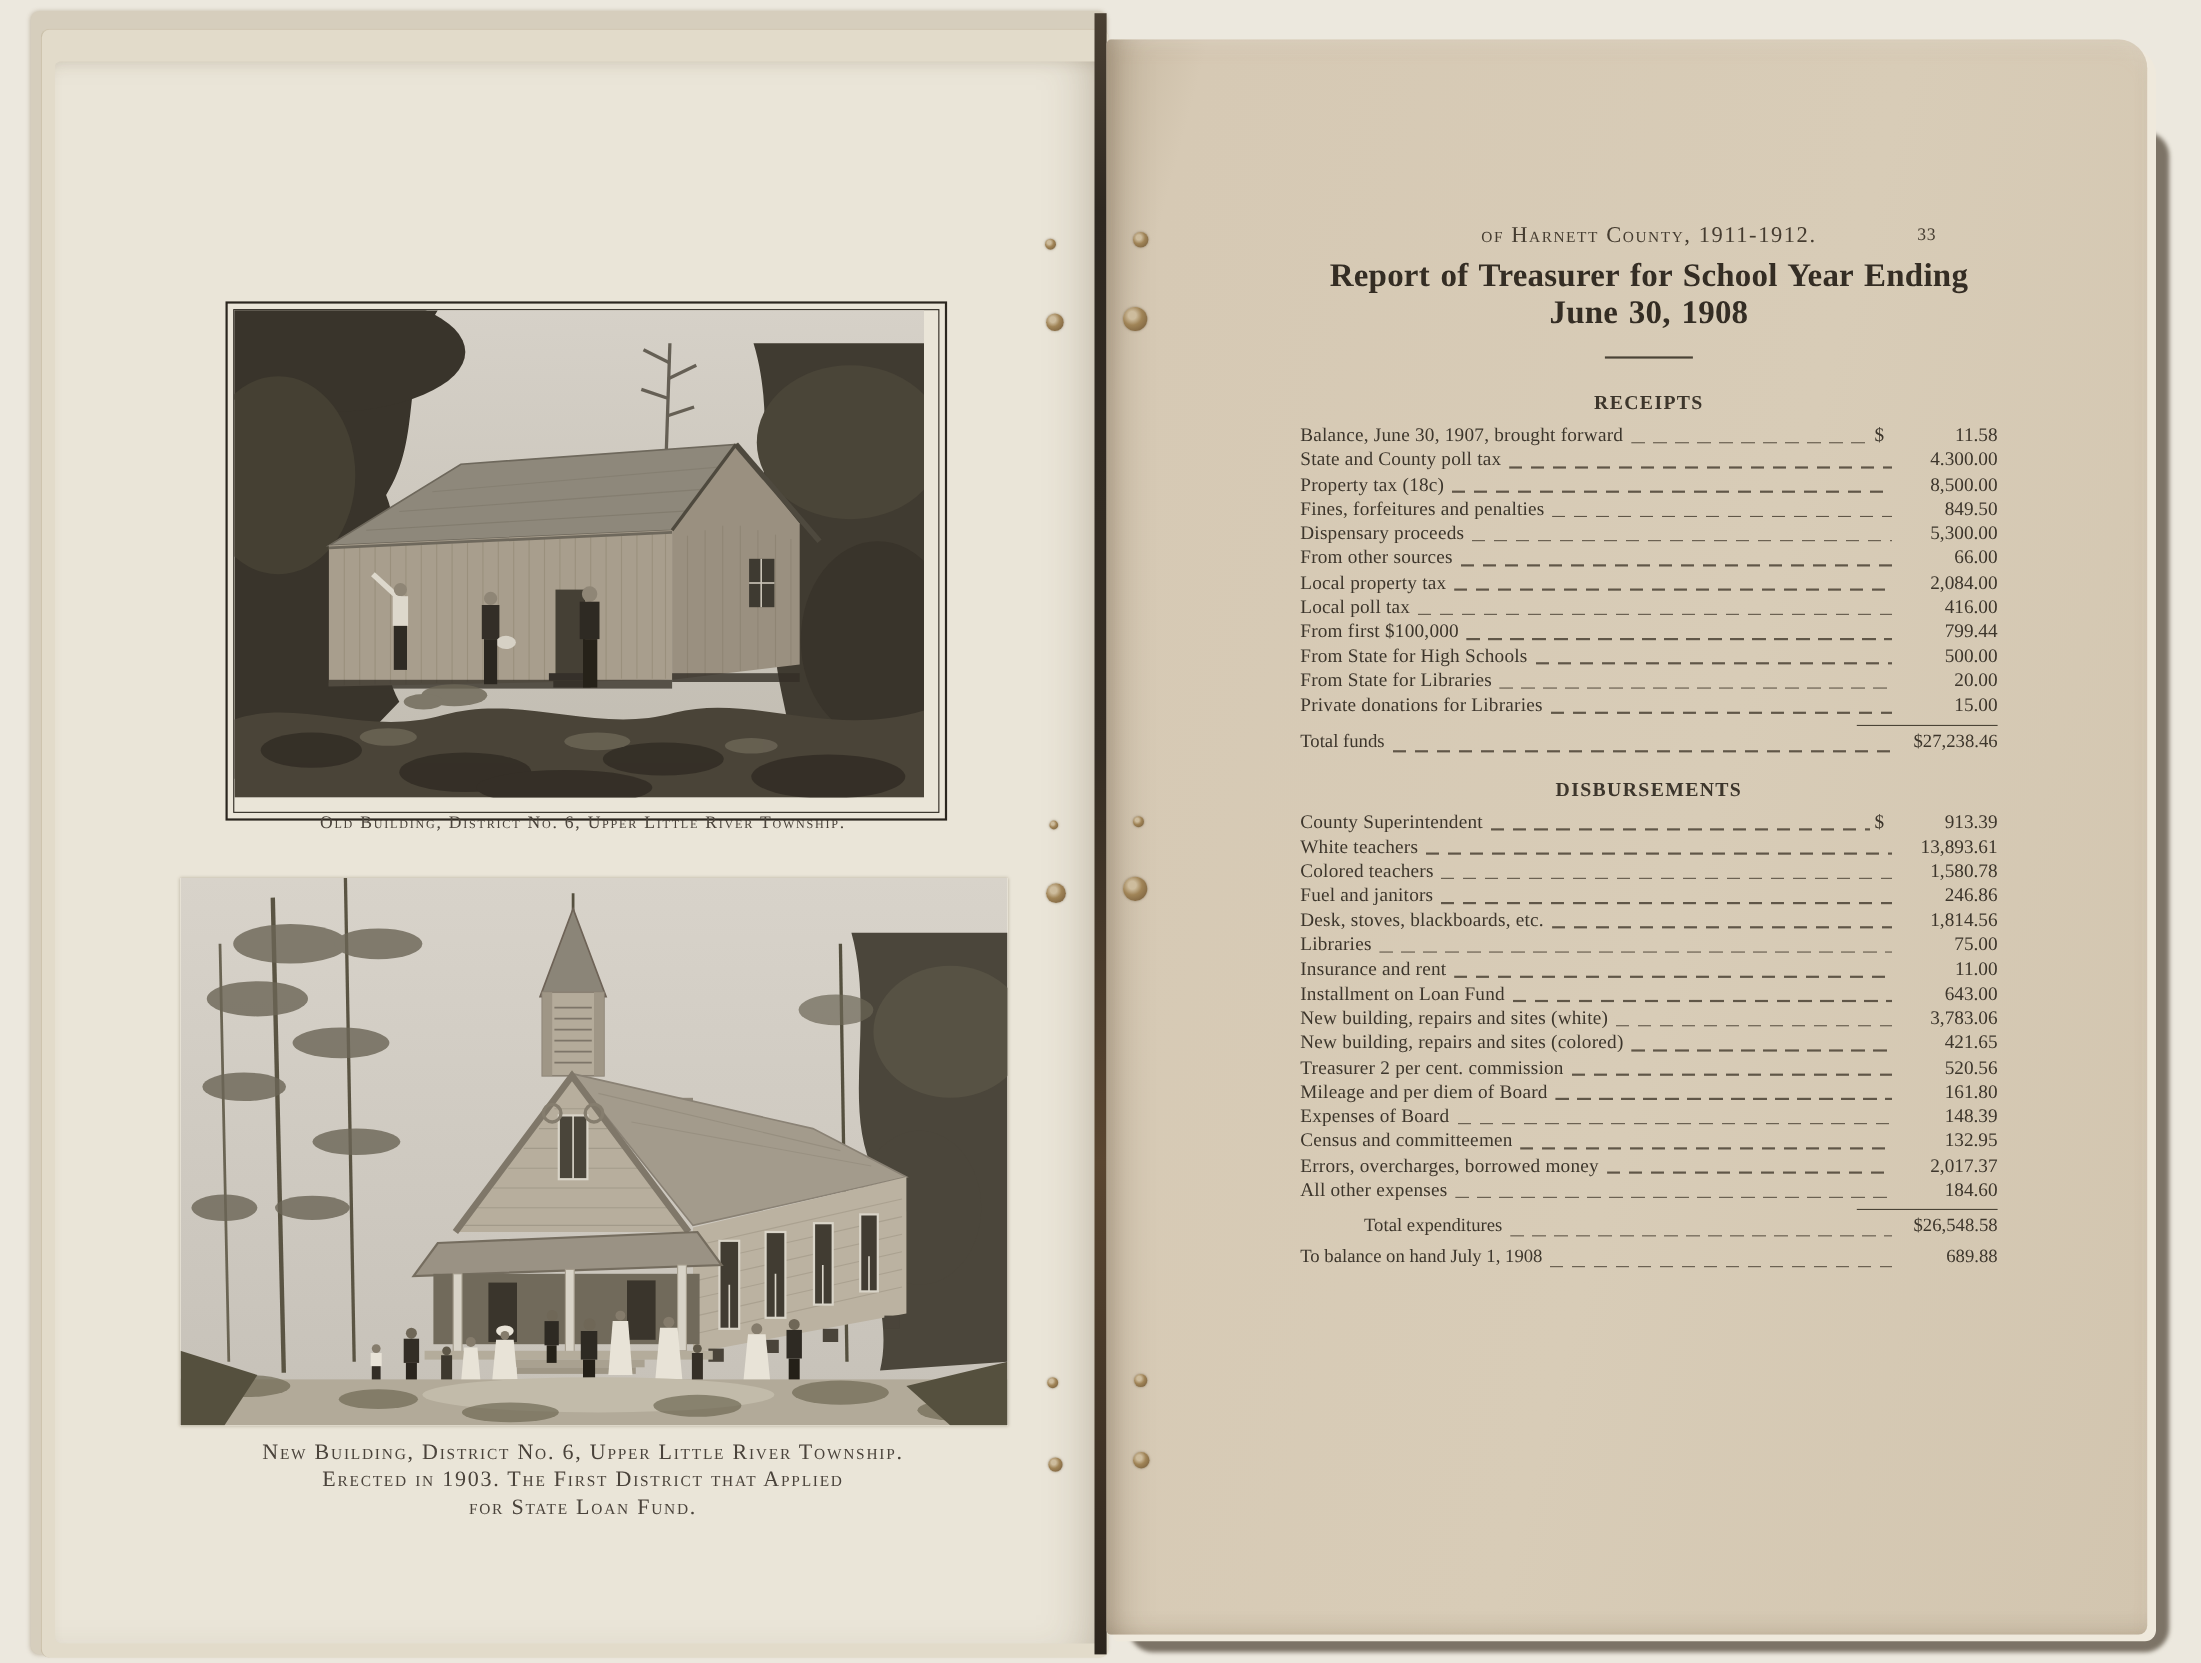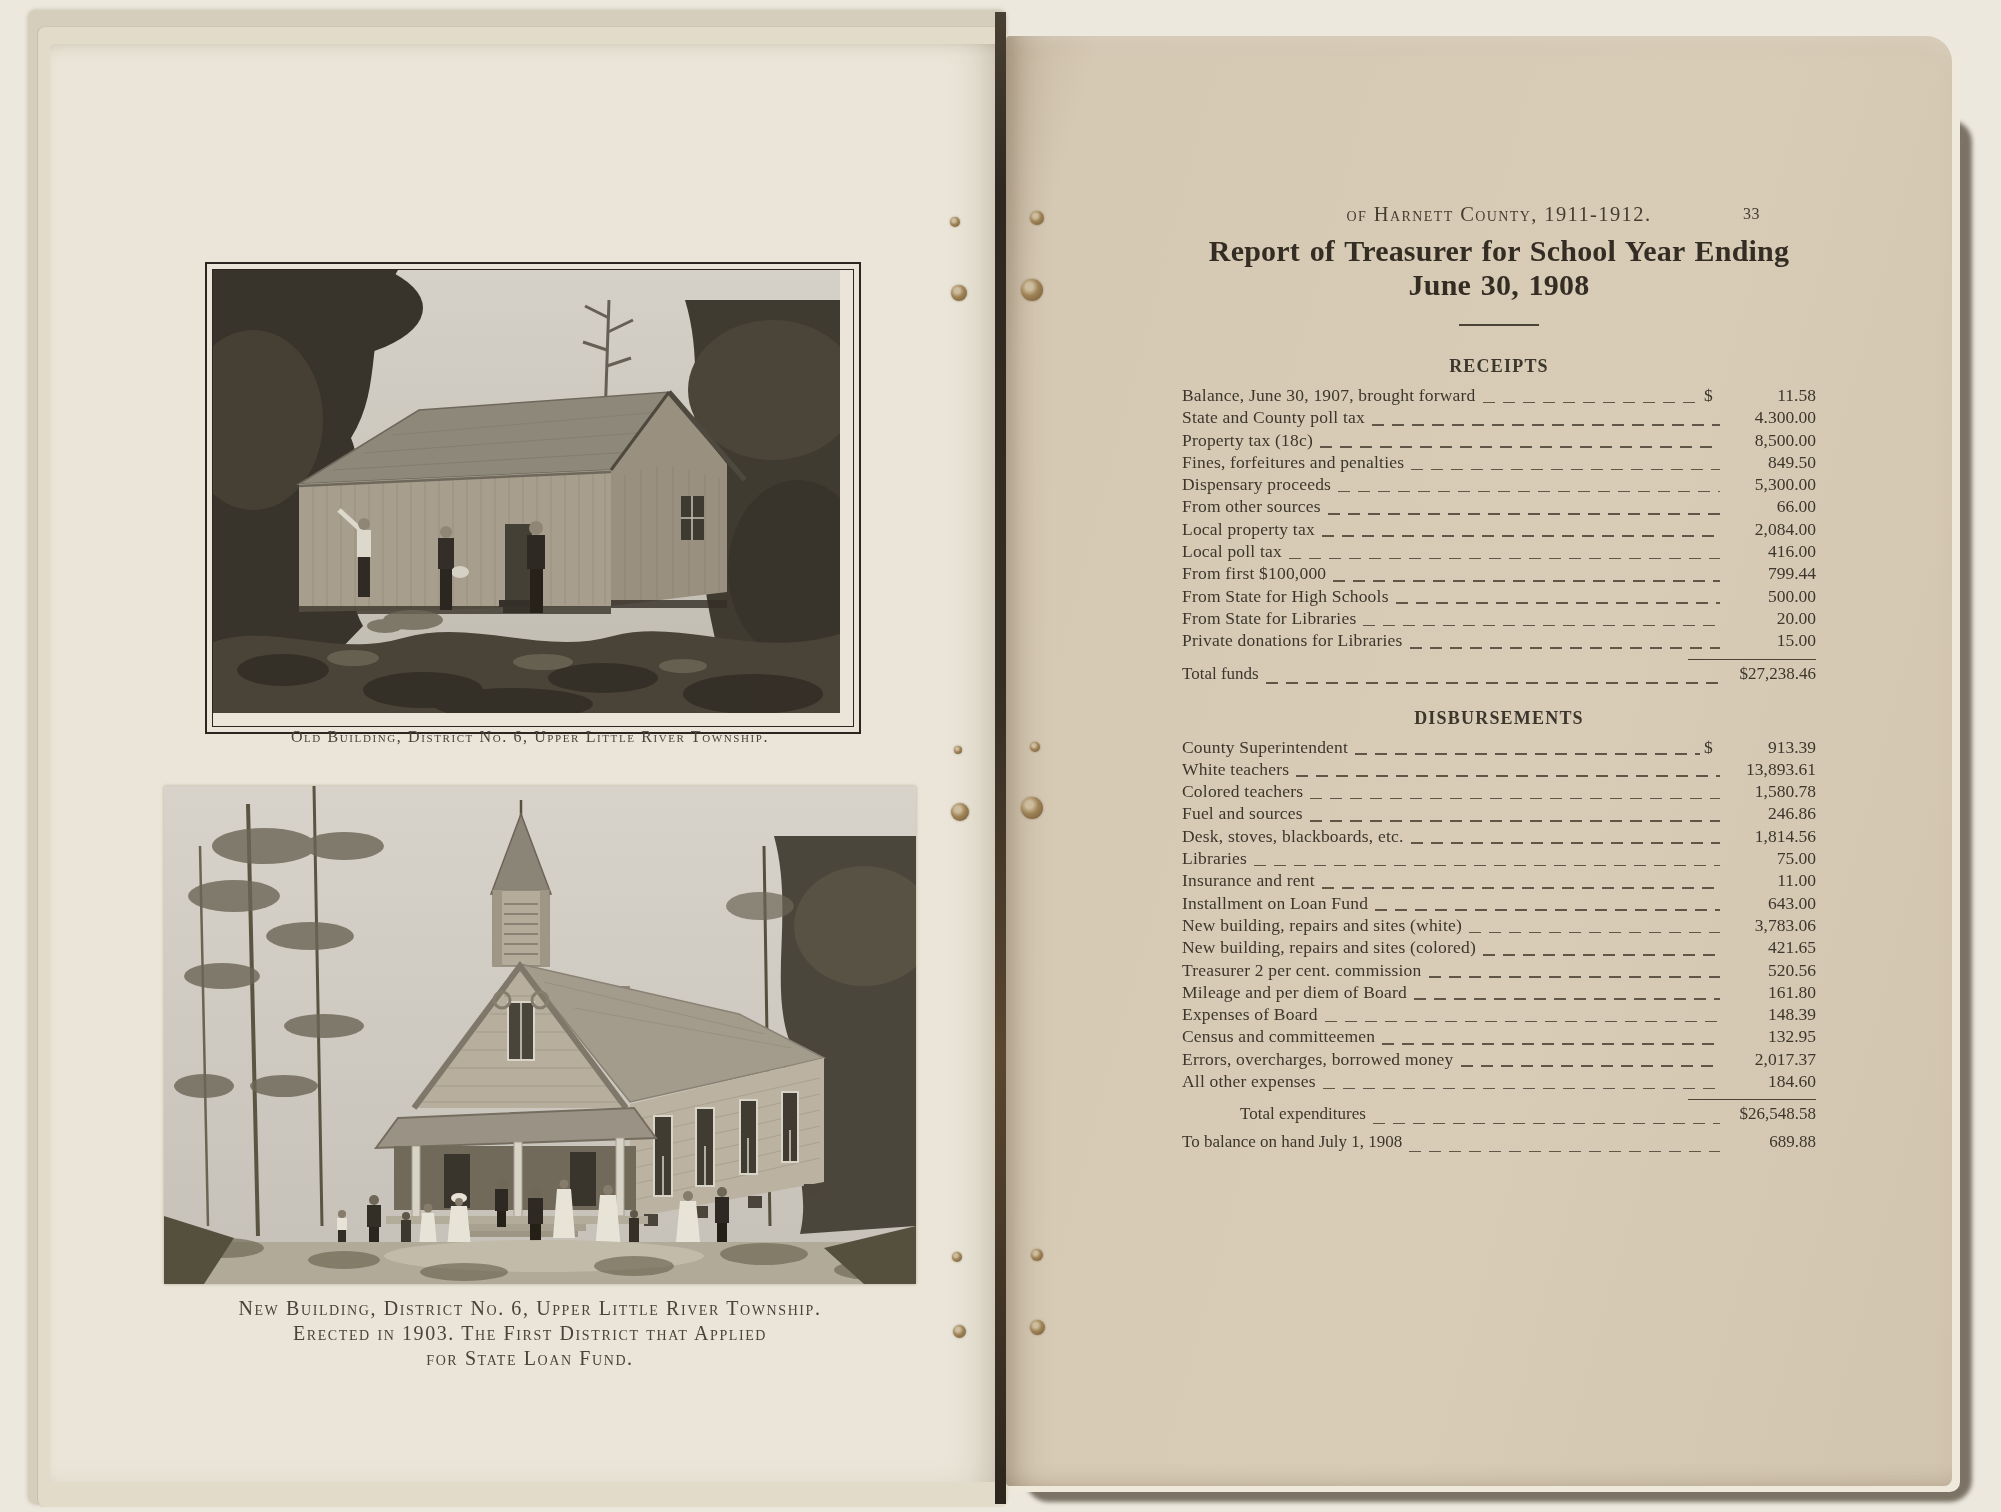--- a/index.html
+++ b/index.html
@@ -2,21 +2,21 @@
 <html style="--bg: #ece8de; --paper-left: #eae5d8; --paper-right: #d6c9b4; --ink: #3d362c;"><head>
 <meta charset="utf-8">
 <style>
   html,body{margin:0;padding:0;background:#ece8de;}
   #canvas{position:relative;width:2001px;height:1512px;background:var(--bg,#ece8de);overflow:hidden;
           font-family:"Liberation Serif", serif;}
   
   .stack{position:absolute;border-radius:8px;}
   .stack.s1{left:28px;top:10px;width:978px;height:1494px;background:#d6cebd;box-shadow:0 0 4px rgba(120,100,70,.35);}
   .stack.s2{left:37px;top:26px;width:970px;height:1480px;background:#e2dbca;border-left:1px solid #c9bfa9;border-top:1px solid #cfc5b0;}
-  .page-left{position:absolute;left:50px;top:44px;width:952px;height:1438px;background:var(--paper-left,#eae5d8);
+  .page-left{position:absolute;left:50px;top:56px;width:952px;height:1438px;background:var(--paper-left,#eae5d8);
              border-radius:5px 2px 0 6px;box-shadow:inset -34px 0 46px -30px rgba(88,68,40,.38), inset 0 6px 14px -8px rgba(120,100,70,.25);}
   .gutter{position:absolute;left:995px;top:12px;width:11px;height:1492px;
           background:linear-gradient(180deg,#4a4033 0%,#2e2820 12%,#37claimed 0,#352d23 45%,#4a3c2a 72%,#2c251d 100%);
           background:linear-gradient(180deg,#4a4033 0%,#2e2820 12%,#352d23 45%,#5a4630 70%,#2c251d 100%);}
   .page-right-shadow{position:absolute;left:1026px;top:120px;width:946px;height:1382px;background:#7c7366;border-radius:22px;
           filter:blur(2px);}
   .page-right-under{position:absolute;left:1012px;top:44px;width:948px;height:1448px;background:#efe9dc;border-radius:4px 24px 10px 4px;}
   .page-right{position:absolute;left:1006px;top:36px;width:946px;height:1450px;
               background:linear-gradient(105deg,#c7b9a2 0%,#d6c9b4 7%,#d8ccb7 55%,#d2c5af 100%);
               border-radius:4px 26px 8px 4px;
@@ -511,21 +511,21 @@
           </div>
 
           <div class="lrow">
             <span class="lbl">Colored teachers</span>
             <span class="leader"></span>
             <span class="dollar"></span>
             <span class="amt">1,580.78</span>
           </div>
 
           <div class="lrow">
-            <span class="lbl">Fuel and sources</span>
+            <span class="lbl">Fuel and janitors</span>
             <span class="leader"></span>
             <span class="dollar"></span>
             <span class="amt">246.86</span>
           </div>
 
           <div class="lrow">
             <span class="lbl">Desk, stoves, blackboards, etc.</span>
             <span class="leader"></span>
             <span class="dollar"></span>
             <span class="amt">1,814.56</span>

